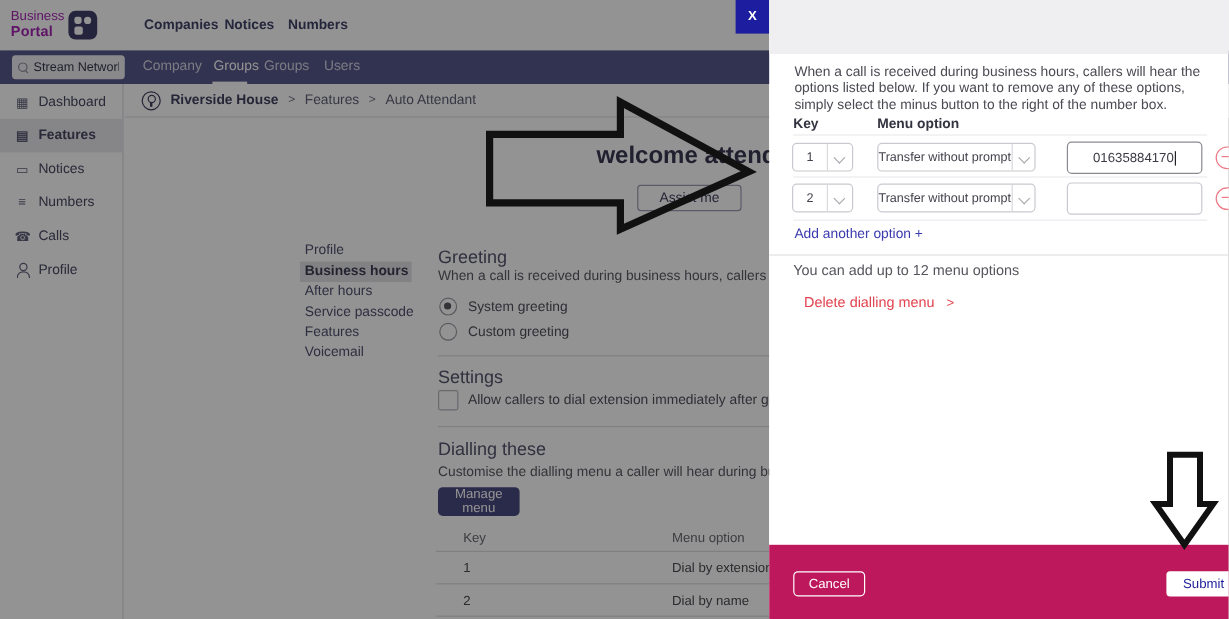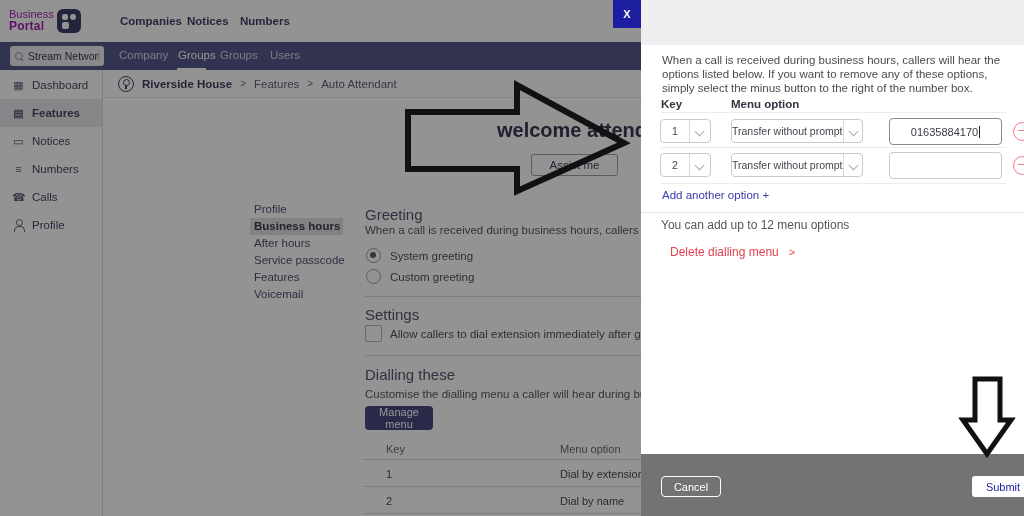--- a/index.html
+++ b/index.html
@@ -103,21 +103,21 @@
   .num-input.blank{ border-color:#c9c9d0; }
   .caret{ display:inline-block; width:1px; height:12px; background:#222; margin-left:1px; }
   .minus-btn{ position:absolute; width:19px; height:19px; border:1.6px solid #ee7a86; border-radius:50%;
               background:#fff; cursor:pointer; }
   .minus-btn::after{ content:""; position:absolute; left:3.5px; top:6.7px; width:8.5px; height:1.7px; background:#ee7a86; }
   .add-link{ position:absolute; left:21px; top:189px; font-size:11.5px; color:#3a3aae; cursor:pointer; }
   .p-fulline{ position:absolute; left:0; top:212px; width:383px; height:1px; background:#e2e2e7; }
   .limit-note{ position:absolute; left:20px; top:218px; font-size:12px; color:#55555d; }
   .delete-link{ position:absolute; left:29px; top:245px; font-size:12px; color:#e2424e; cursor:pointer; }
   .delete-link .dchev{ margin-left:10px; font-size:11px; }
-  .panel-foot{ position:absolute; left:0; top:454px; width:383px; height:62px; background:#737373; }
+  .panel-foot{ position:absolute; left:0; top:454px; width:383px; height:62px; background:#be185d; }
   .cancel-btn{ position:absolute; left:20px; top:22px; width:60px; height:21px; background:transparent;
                border:1px solid #fff; border-radius:4px; color:#fff; font-size:11px; font-family:inherit; cursor:pointer; }
   .submit-btn{ position:absolute; left:331px; top:22px; width:62px; height:21px; background:#fff; border:none;
                border-radius:3px; color:#1b1b9b; font-size:11px; font-family:inherit; cursor:pointer; }
 
   
   .arrows{ left:0; top:0; width:1024px; height:516px; z-index:30; pointer-events:none; }
 </style>
 </head>
 <body>

